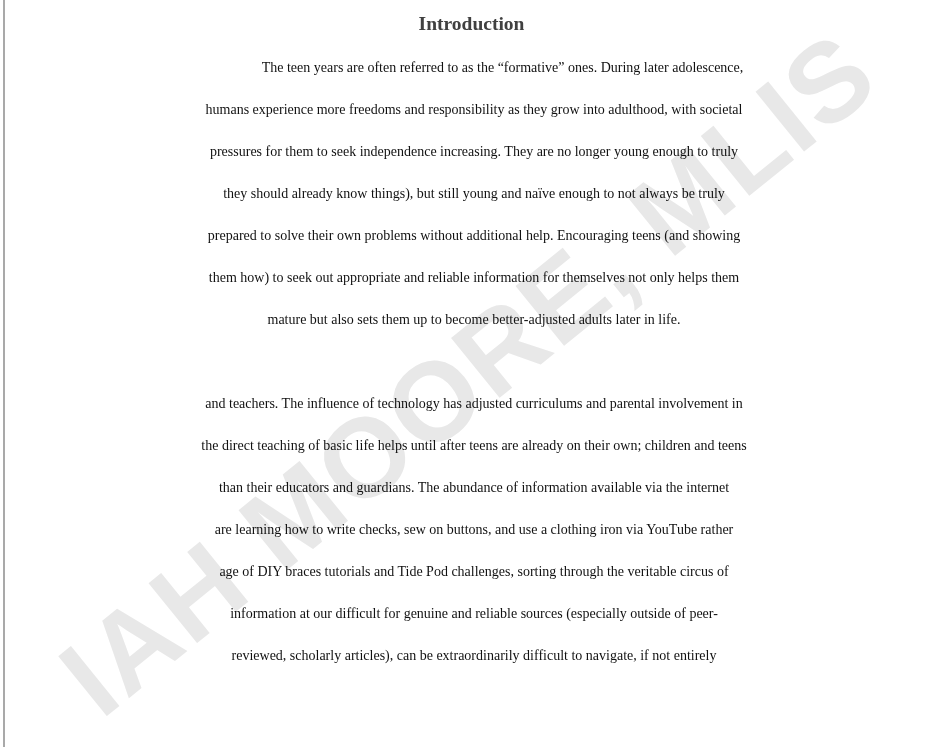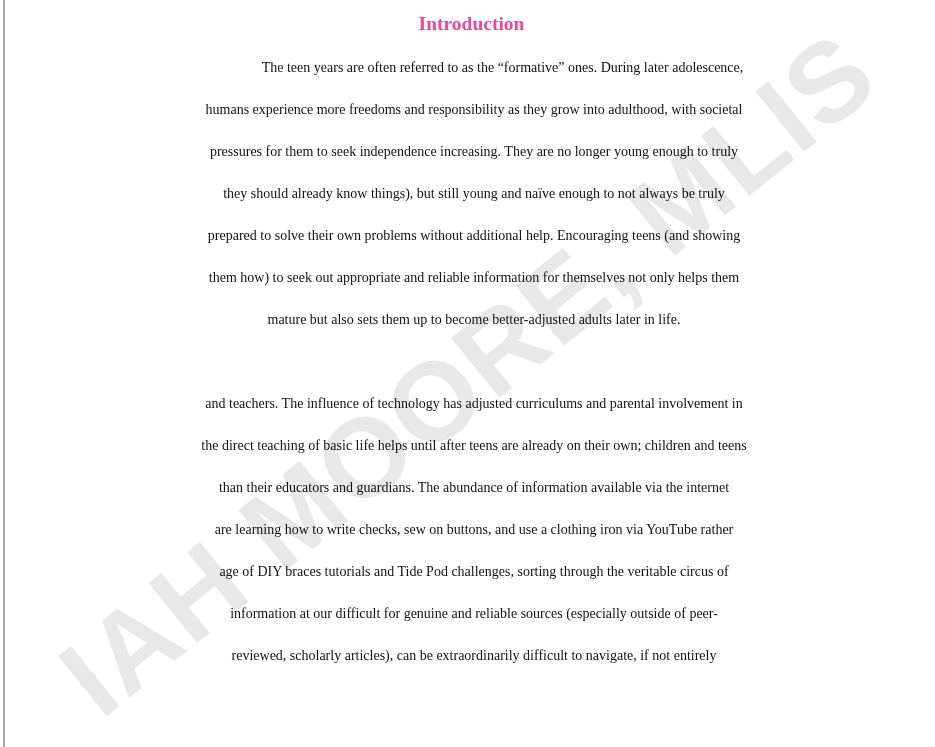--- a/index.html
+++ b/index.html
@@ -67,21 +67,21 @@
 
   .page-heading {
     position: absolute;
     left: 113px;
     top: 12px;
     width: 717px;
     text-align: center;
     font-size: 19.5px;
     font-weight: bold;
     line-height: 24px;
-    color: #ec4899;
+    color: #404040;
   }
 
   .para {
     position: absolute;
     left: 113px;
     width: 722px;
     font-size: 14px;
     line-height: 42px;
     color: #111111;
     text-align: center;

